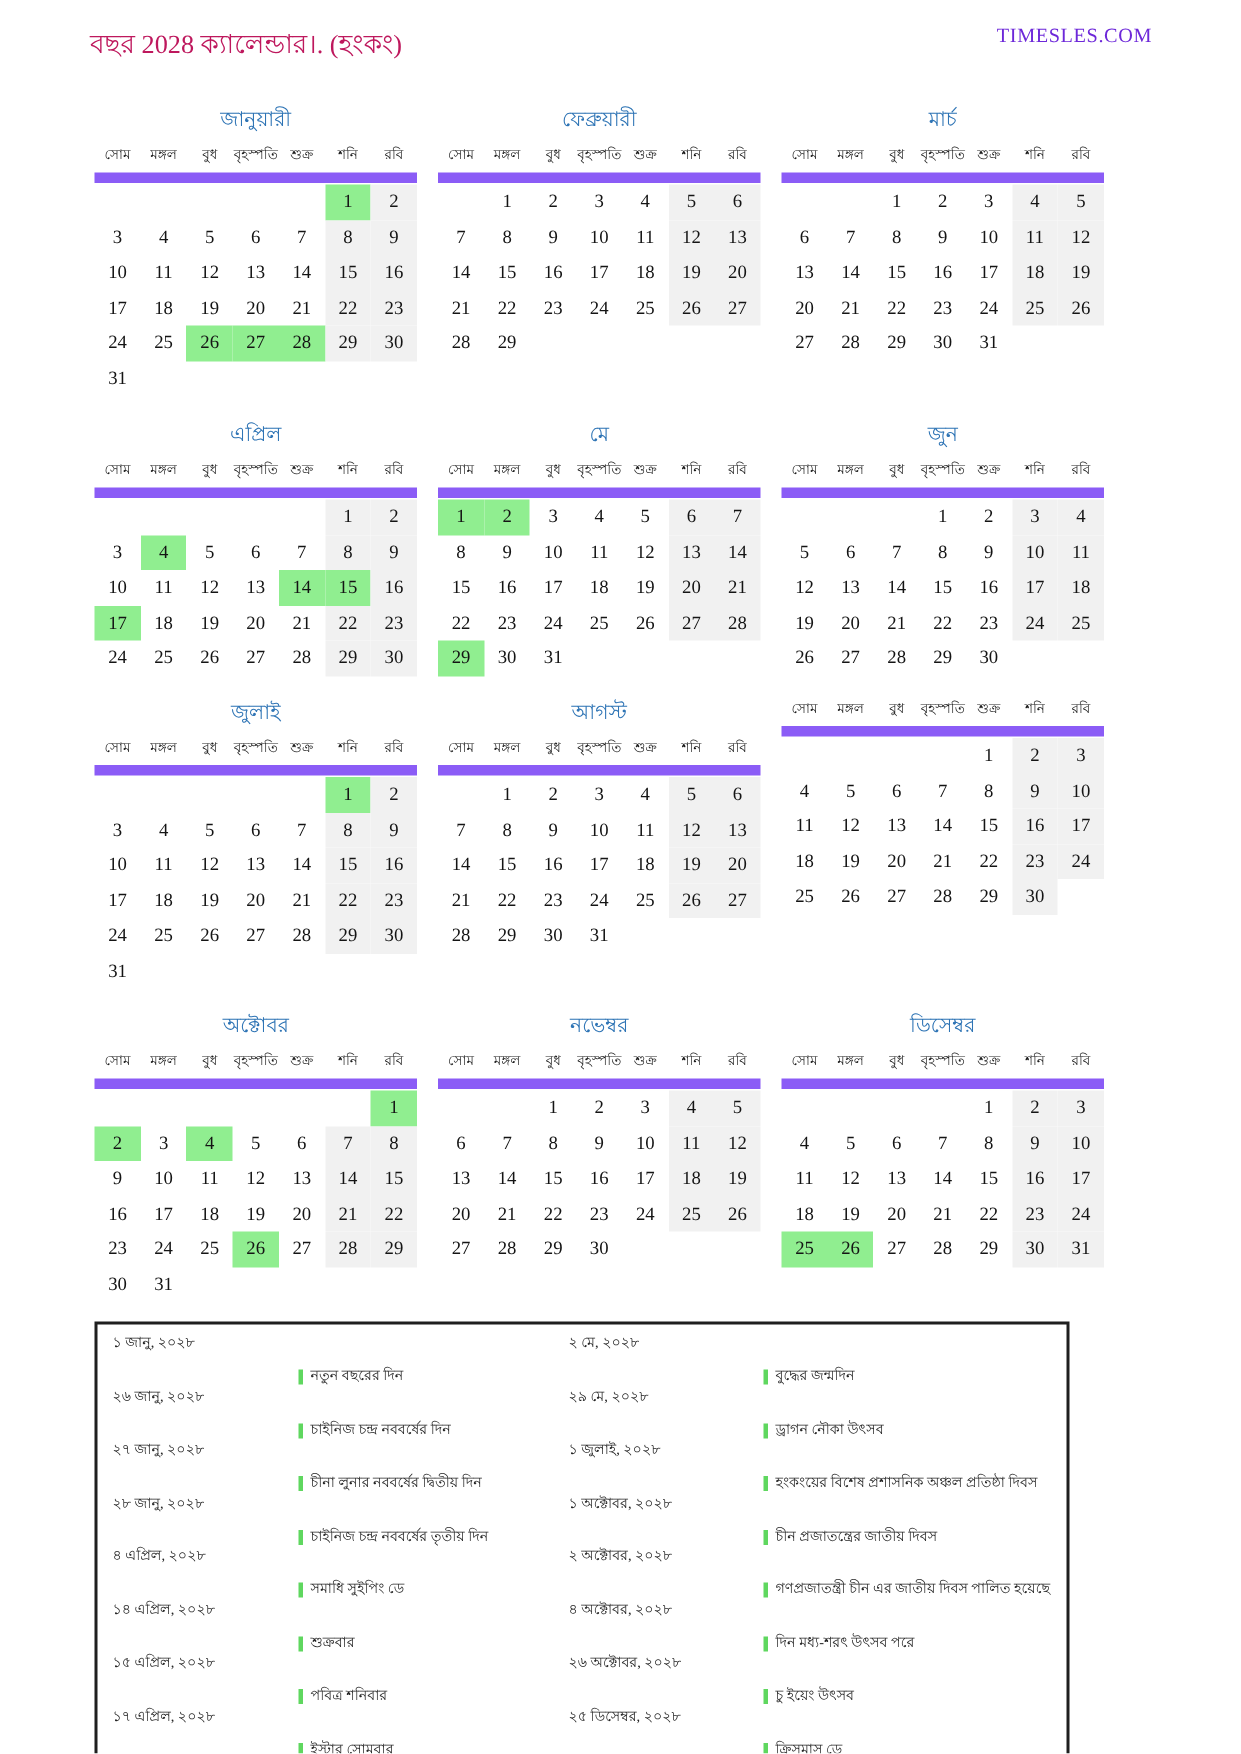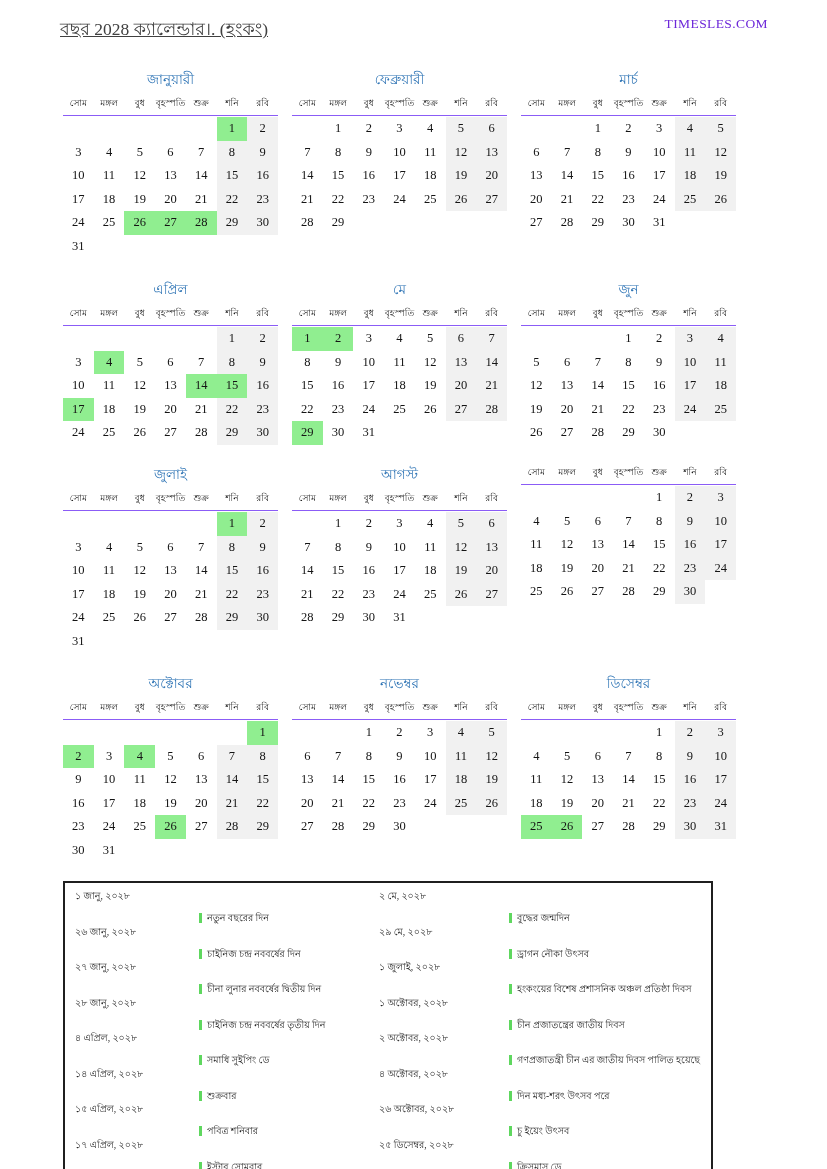--- a/index.html
+++ b/index.html
@@ -4,33 +4,33 @@
 <style>
   html,body { margin:0; padding:0; background:#ffffff; }
   .page {
     position:relative; width:827px; height:1169px; background:#ffffff;
     font-family:"Liberation Serif", serif; color:#1c1c1c; overflow:hidden;
   }
   .header {
     position:absolute; top:16px; left:60px; width:708px;
     display:flex; justify-content:space-between; align-items:flex-start;
   }
-  .page-title { font-size:17.5px; color:#404040;text-decoration:underline; }
+  .page-title { font-size:17.5px; color:#be185d; }
   .site-link { font-size:13.5px; color:#6d28d9; text-decoration:none; letter-spacing:0.4px; cursor:pointer; }
 
   .months {
     position:absolute; top:70px; left:63px;
     display:grid; grid-template-columns:repeat(3,215px); column-gap:14px;
     grid-template-rows:210px 185px 209px 206px;
   }
   .month { width:215px; }
   .month-title { text-align:center; color:#2E74B5; font-size:13.5px; height:20px; line-height:20px; margin-bottom:6px; }
   .wdrow {
     display:grid; grid-template-columns:repeat(7,1fr);
-    border-bottom:1px solid #8b5cf6; padding-bottom:4px; margin-bottom:1px;
+    border-bottom:7px solid #8b5cf6; padding-bottom:4px; margin-bottom:1px;
   }
   .wd { font-size:9px; text-align:center; color:#1c1c1c; white-space:nowrap; overflow:visible; }
   .wrow { display:grid; grid-template-columns:repeat(7,1fr); }
   .d { height:23.5px; line-height:23.5px; text-align:center; font-size:12.5px; color:#141414; }
   .d.we { background:#F1F1F1; }
   .d.hl { background:#90EE90; }
 
   .legend {
     position:absolute; top:881px; left:63px; width:650px; box-sizing:border-box;
     border:2px solid #1f1f1f; padding:7px 4px 9px 6px; background:#ffffff;

